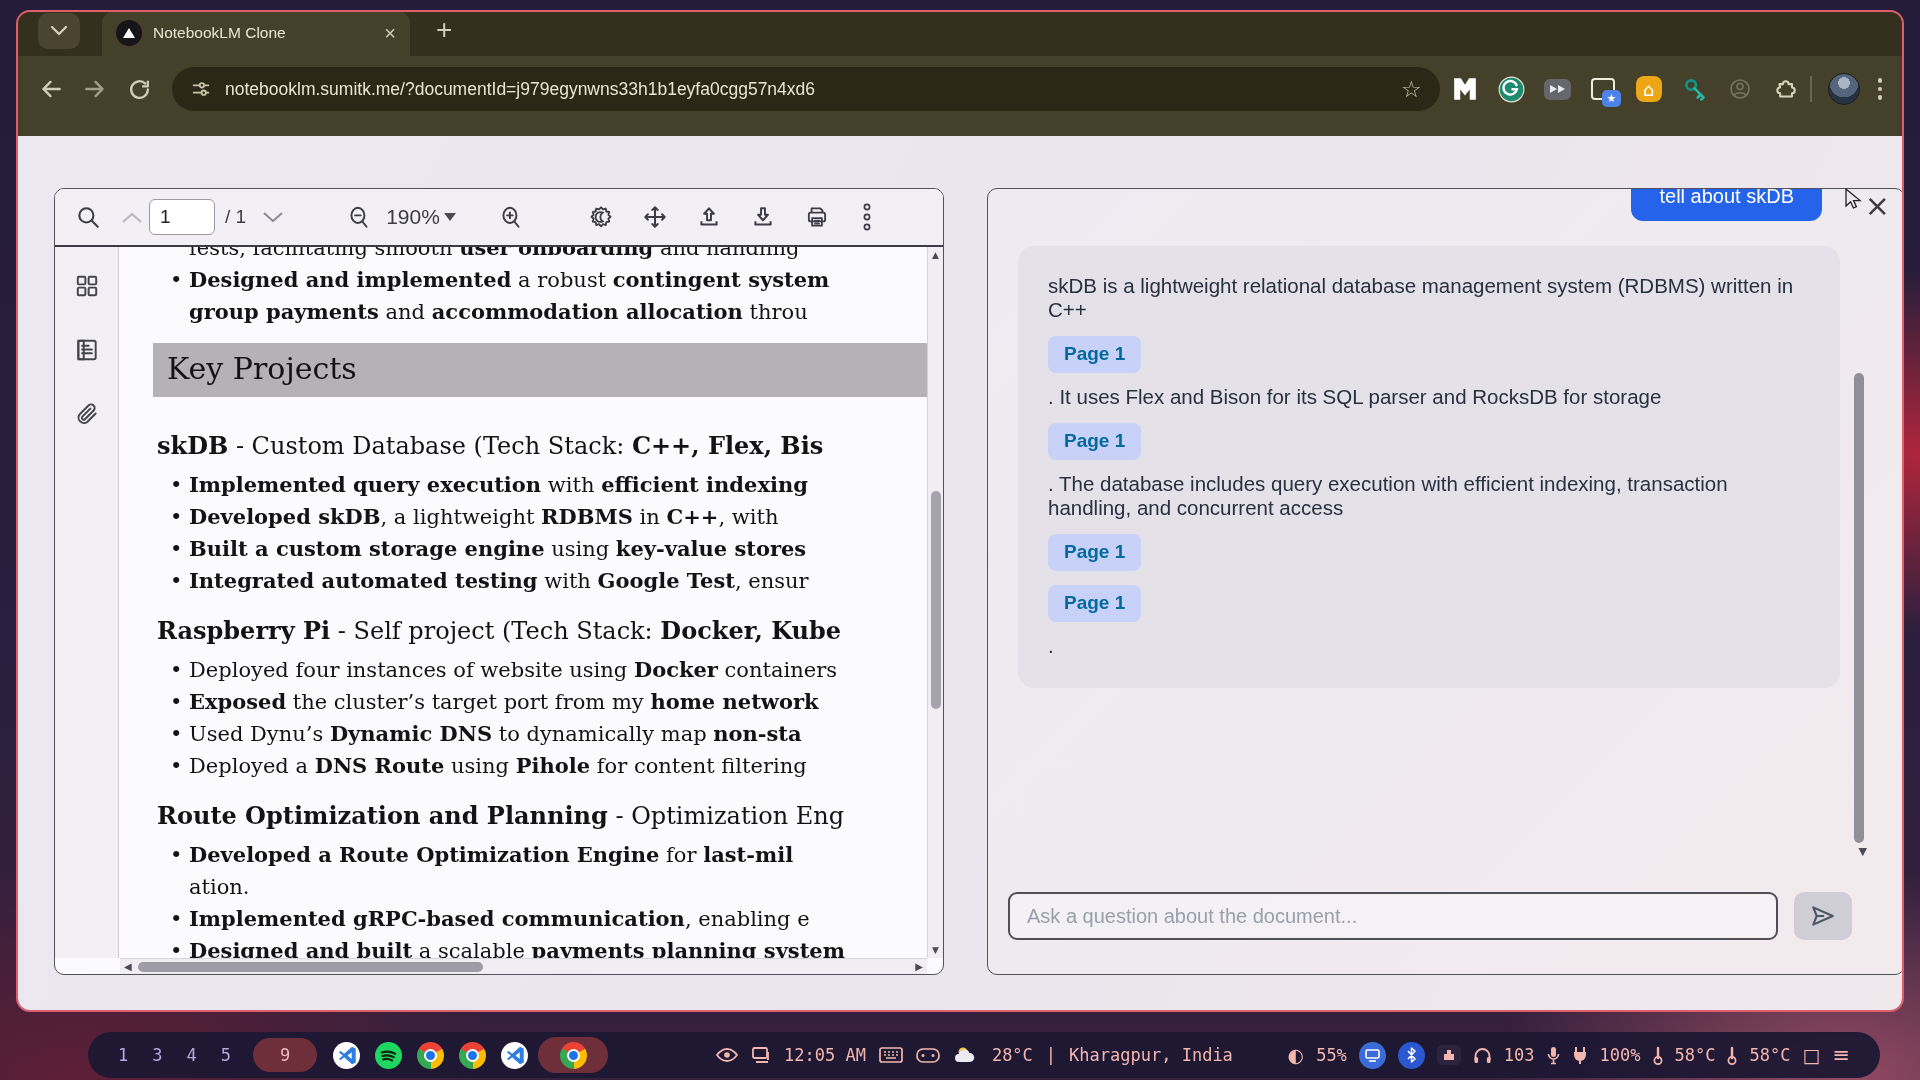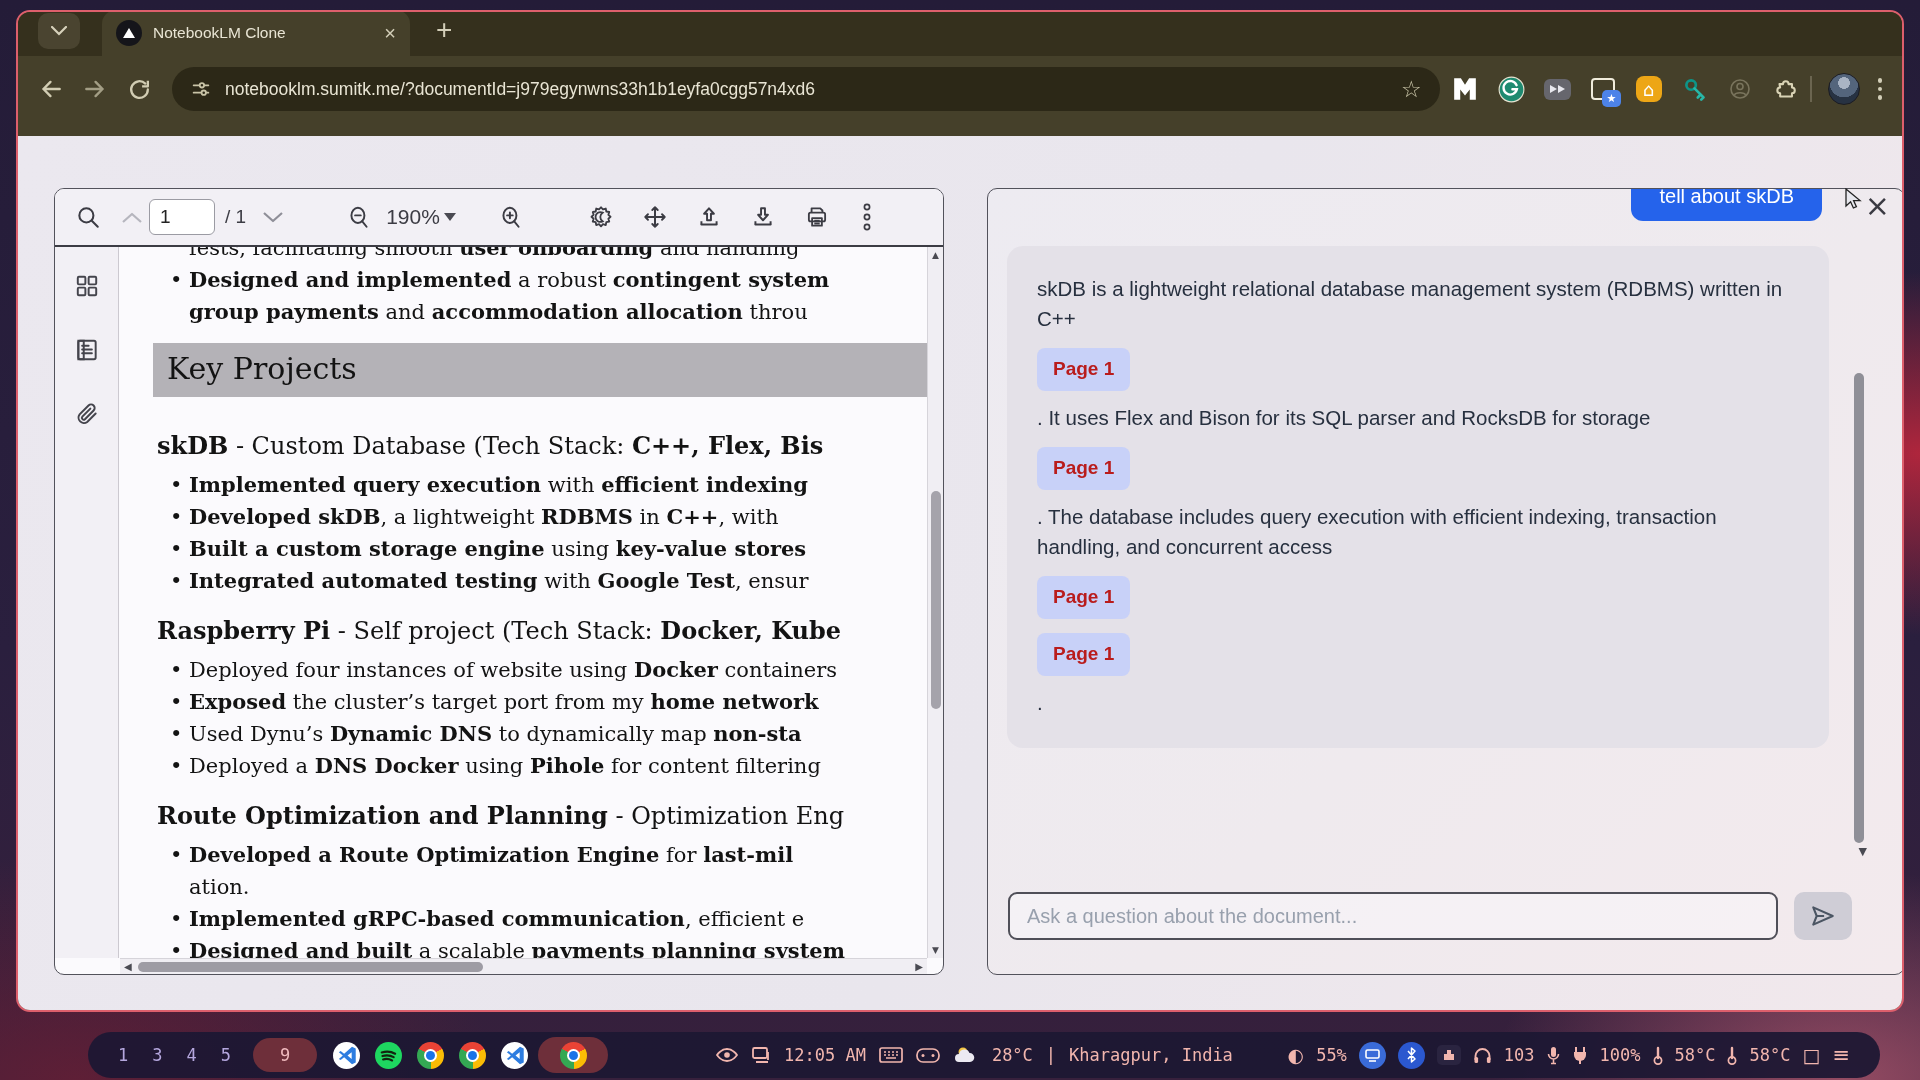--- a/index.html
+++ b/index.html
@@ -88,25 +88,25 @@
   .hscroll .arr { position:absolute; top:0; font-size:10px; color:#4a4a52; line-height:15px; }
   .hthumb { position:absolute; left:18px; width:345px; top:3px; height:10px; background:#9e9ca4; border-radius:5px; }
 
   
   .chat { position:absolute; left:969px; top:52px; width:918px; height:787px;
     background:linear-gradient(135deg,#edebf1 0%, #efeaee 55%, #f3eaed 100%);
     border:1px solid #52525b; border-radius:10px; overflow:hidden; }
   .ubub { position:absolute; top:-16px; right:82px; background:#2563eb; color:#fff; font-size:20px;
     padding:12px 28px 13px; border-radius:12px; cursor:pointer; }
   .chatclose { position:absolute; top:2px; right:14px; font-size:30px; color:#3a3a42; line-height:1; cursor:pointer; }
-  .abub { position:absolute; left:19px; top:57px; width:822px; background:#e4e1e8; border-radius:16px;
-    padding:24px 30px 26px; font-size:20.5px; line-height:30px; color:#27303f; }
+  .abub { position:absolute; left:30px; top:57px; width:822px; background:#e4e1e8; border-radius:16px;
+    padding:24px 30px 26px; font-size:20.5px; line-height:24px; color:#27303f; }
   .abub p { margin:4px 0; }
   .badgerow { margin:14px 0 12px; }
-  .badge { display:inline-block; background:#c8d1f8; color:#b91c1c; font-weight:700; font-size:19px;
+  .badge { display:inline-block; background:#c8d1f8; color:#0369a1; font-weight:700; font-size:19px;
     padding:6px 16px 7px; border-radius:8px; cursor:pointer; }
   .cthumb { position:absolute; right:40px; top:184px; width:10px; height:470px; background:#8f8f97; border-radius:5px; }
   .carrow { position:absolute; right:37px; top:656px; font-size:11px; color:#4a4a52; }
   .chatinput { position:absolute; left:20px; bottom:34px; width:770px; height:48px; border:2px solid #4f4f58;
     border-radius:9px; background:rgba(253,253,255,.4); font-size:20px; color:#333; padding:0 17px;
     font-family:"Liberation Sans",sans-serif; outline:none; }
   .chatinput::placeholder { color:#98a0ad; }
   .sendbtn { position:absolute; left:806px; bottom:34px; width:58px; height:48px; background:#cfcdd6;
     border-radius:10px; display:flex; align-items:center; justify-content:center; cursor:pointer; }
 
@@ -371,25 +371,25 @@
             <div class="dline band"><span>Key Projects</span></div>
             <div class="dline head"><span class="b">skDB</span><span> - Custom Database (Tech Stack: </span><span class="b">C++, Flex, Bis</span></div>
             <div class="dline bullet"><span class="b">Implemented query execution</span><span> with </span><span class="b">efficient indexing</span></div>
             <div class="dline bullet"><span class="b">Developed skDB</span><span>, a lightweight </span><span class="b">RDBMS</span><span> in </span><span class="b">C++</span><span>, with</span></div>
             <div class="dline bullet"><span class="b">Built a custom storage engine</span><span> using </span><span class="b">key-value stores</span></div>
             <div class="dline bullet"><span class="b">Integrated automated testing</span><span> with </span><span class="b">Google Test</span><span>, ensur</span></div>
             <div class="dline head"><span class="b">Raspberry Pi</span><span> - Self project (Tech Stack: </span><span class="b">Docker, Kube</span></div>
             <div class="dline bullet"><span>Deployed four instances of website using </span><span class="b">Docker</span><span> containers</span></div>
             <div class="dline bullet"><span class="b">Exposed</span><span> the cluster’s target port from my </span><span class="b">home network</span></div>
             <div class="dline bullet"><span>Used Dynu’s </span><span class="b">Dynamic DNS</span><span> to dynamically map </span><span class="b">non-sta</span></div>
-            <div class="dline bullet"><span>Deployed a </span><span class="b">DNS Docker</span><span> using </span><span class="b">Pihole</span><span> for content filtering</span></div>
+            <div class="dline bullet"><span>Deployed a </span><span class="b">DNS Route</span><span> using </span><span class="b">Pihole</span><span> for content filtering</span></div>
             <div class="dline head"><span class="b">Route Optimization and Planning</span><span>  - Optimization Eng</span></div>
             <div class="dline bullet"><span class="b">Developed a Route Optimization Engine</span><span> for </span><span class="b">last-mil</span></div>
             <div class="dline cont"><span>ation.</span></div>
-            <div class="dline bullet"><span class="b">Implemented gRPC-based communication</span><span>, efficient e</span></div>
+            <div class="dline bullet"><span class="b">Implemented gRPC-based communication</span><span>, enabling e</span></div>
             <div class="dline bullet"><span class="b">Designed and built</span><span> a scalable </span><span class="b">payments planning system</span></div>
           </div>
       </div>
 
       <div class="vscroll">
         <span class="arr glyph" style="top:3px">▲</span>
         <span class="vthumb"></span>
         <span class="arr glyph" style="bottom:3px">▼</span>
       </div>
       <div class="hscroll">

